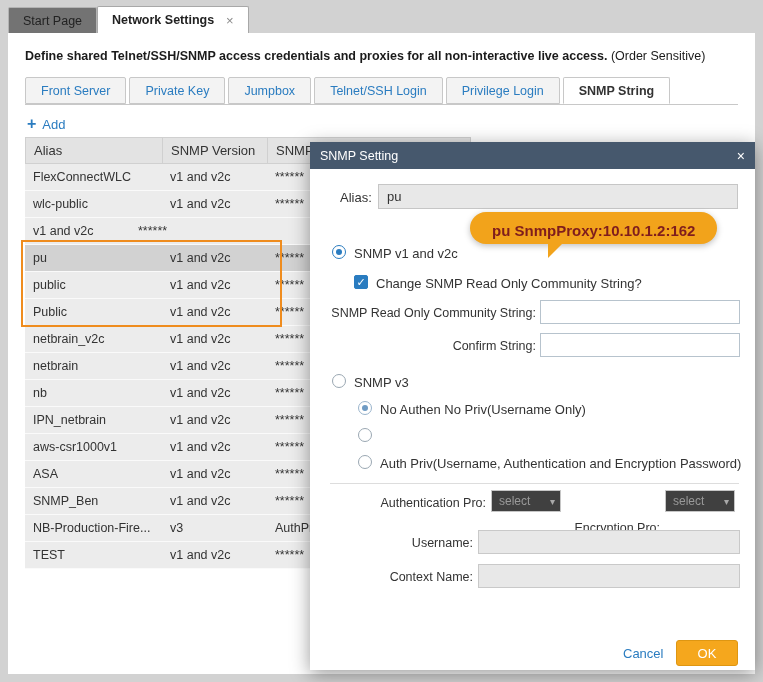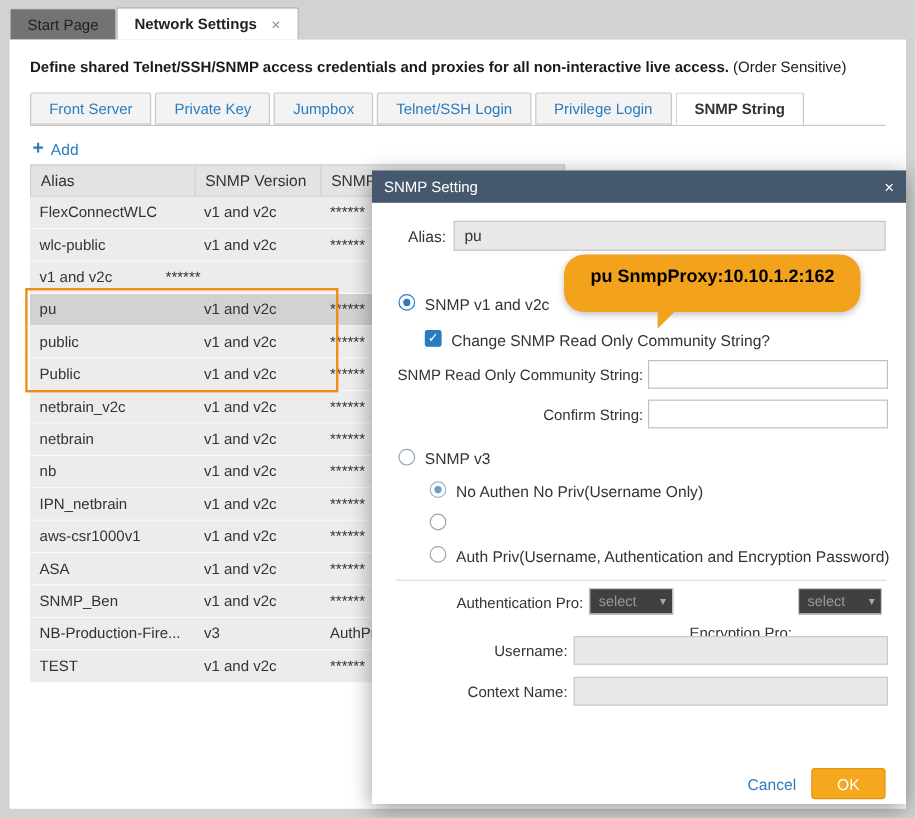--- a/index.html
+++ b/index.html
@@ -85,22 +85,22 @@
   .divider { position:absolute; left:20px; right:16px; top:341px; height:1px; background:#ddd; }
 
   .selectbox { position:absolute; width:70px; height:22px; background:#404040; border:1px solid #c6c6c6; display:flex; align-items:center; justify-content:space-between; padding:0 5px 0 7px; font-size:12px; color:#999; cursor:default; }
   .selectbox .chev { color:#a9a9a9; font-size:10px; }
 
   .cancel-link { position:absolute; left:313px; top:504px; font-size:13px; color:#2a7cc0; cursor:pointer; }
   .ok-btn { position:absolute; left:366px; top:498px; width:62px; height:26px; background:#f5a71d; border:1px solid #de9612; border-radius:3px; color:#fff; font-size:13px; display:flex; align-items:center; justify-content:center; cursor:pointer;text-align:center; }
 
   
   .tooltip {
-    position:absolute; left:160px; top:70px; height:48px;
-    background:#f2a31b; color:#000000; font-size:15px; font-weight:bold;
+    position:absolute; left:160px; top:70px; height:32px;
+    background:#f2a31b; color:#7f1d1d; font-size:15px; font-weight:bold;
     line-height:38px; padding:0 22px; border-radius:17px; white-space:nowrap;
     z-index:5; box-shadow:0 2px 6px rgba(0,0,0,.25);text-align:center;
   }
   .tooltip .tail {
     position:absolute; left:78px; bottom:-14px; width:0; height:0;
     border-top:16px solid #f2a31b; border-right:16px solid transparent;
   }
 </style>
 </head>
 <body>

